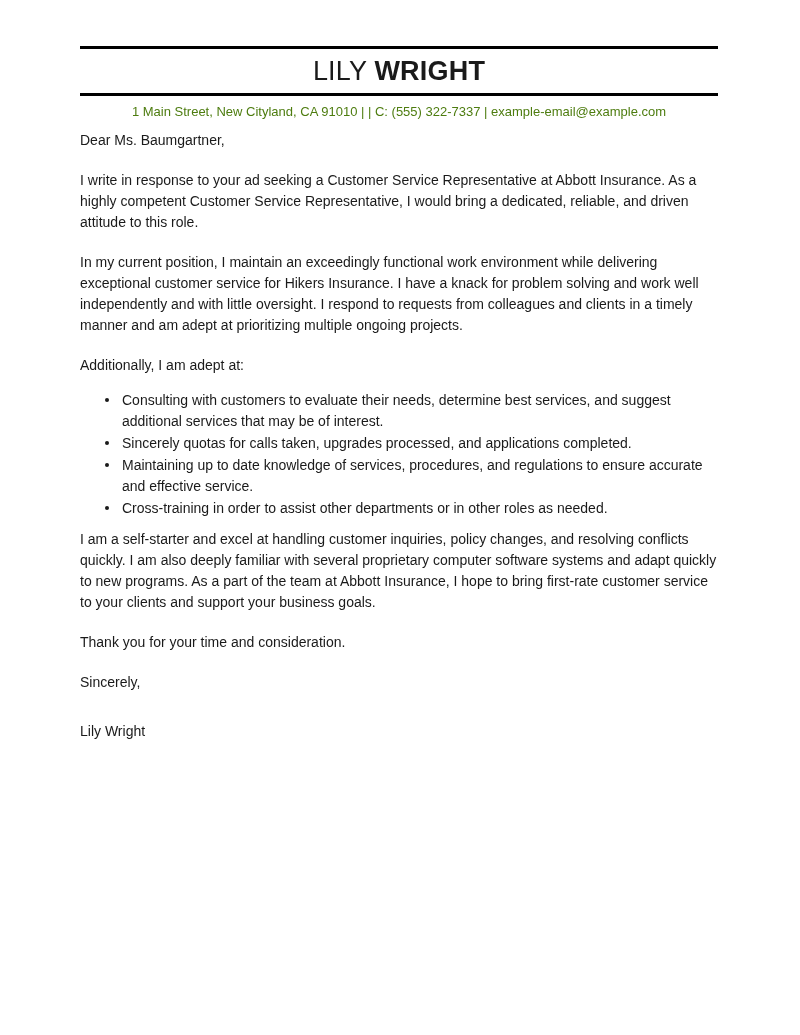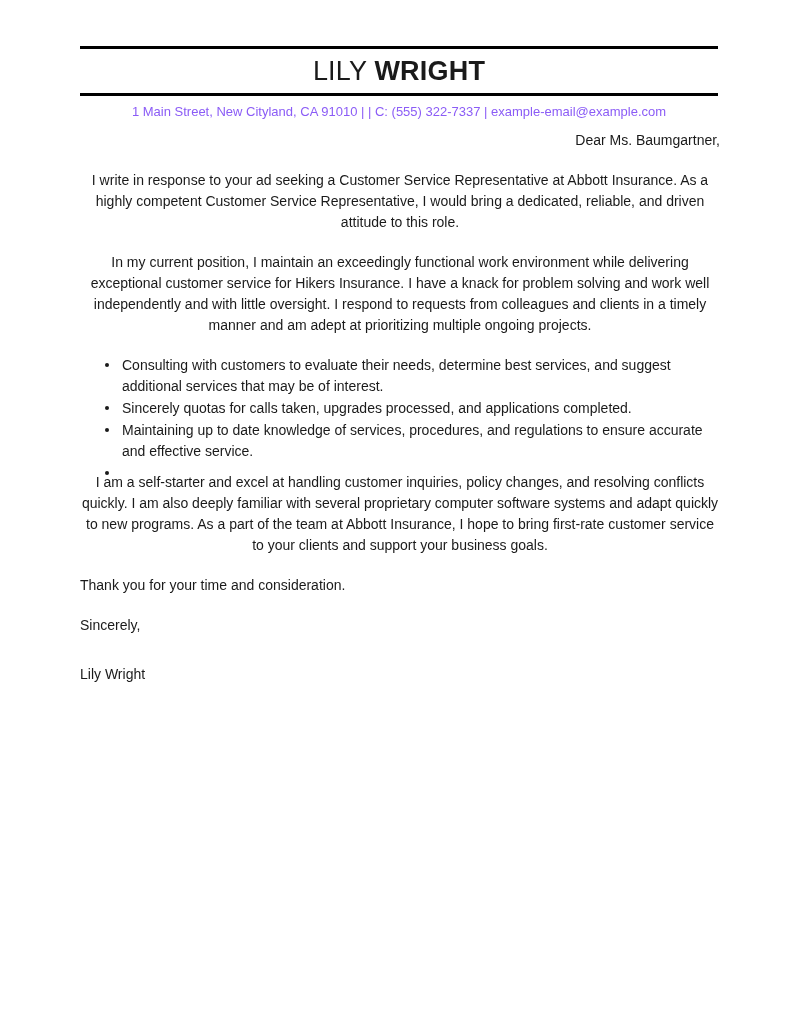--- a/index.html
+++ b/index.html
@@ -61,44 +61,43 @@
   }
   .name .last {
     font-weight: 700;
   }
 
   .contact {
     margin-top: 7px;
     text-align: center;
     font-size: 13px;
     line-height: 17px;
-    color: #8b5cf6;
+    color: #4d7c0f;
     white-space: nowrap;
   }
 
   
   .body {
     position: absolute;
     left: 80px;
     top: 130px;
     width: 640px;
   }
 
   .salutation {
     font-size: 14px;
     line-height: 21px;
     margin: 0 0 19px 0;
-    text-align: right;
   }
 
   .para {
     font-size: 14px;
     line-height: 21px;
     margin: 0 0 19px 0;
-    text-align: center;
+    text-align: left;
   }
 
   .lead-in {
     font-size: 14px;
     line-height: 21px;
     margin: 0 0 14px 0;
   }
 
   ul.bullets {
     margin: 0 0 10px 0;
@@ -161,36 +160,38 @@
   </div>
 
   <div class="body">
 
     <p class="salutation">Dear Ms. Baumgartner,</p>
 
     <p class="para">I write in response to your ad seeking a Customer Service Representative at Abbott Insurance. As a highly competent Customer Service Representative, I would bring a dedicated, reliable, and driven attitude to this role.</p>
 
     <p class="para">In my current position, I maintain an exceedingly functional work environment while delivering exceptional customer service for Hikers Insurance. I have a knack for problem solving and work well independently and with little oversight. I respond to requests from colleagues and clients in a timely manner and am adept at prioritizing multiple ongoing projects.</p>
 
+    <p class="lead-in">Additionally, I am adept at:</p>
 
     <ul class="bullets">
       <li>
         <span class="dot"></span>
         <span>Consulting with customers to evaluate their needs, determine best services, and suggest additional services that may be of interest.</span>
       </li>
       <li>
         <span class="dot"></span>
         <span>Sincerely quotas for calls taken, upgrades processed, and applications completed.</span>
       </li>
       <li>
         <span class="dot"></span>
         <span>Maintaining up to date knowledge of services, procedures, and regulations to ensure accurate and effective service.</span>
       </li>
       <li>
         <span class="dot"></span>
+        <span>Cross-training in order to assist other departments or in other roles as needed.</span>
       </li>
     </ul>
 
     <p class="para">I am a self-starter and excel at handling customer inquiries, policy changes, and resolving conflicts quickly. I am also deeply familiar with several proprietary computer software systems and adapt quickly to new programs. As a part of the team at Abbott Insurance, I hope to bring first-rate customer service to your clients and support your business goals.</p>
 
 
     <p class="closing-line">Thank you for your time and consideration.</p>
 
     <p class="signoff">Sincerely,</p>
 

